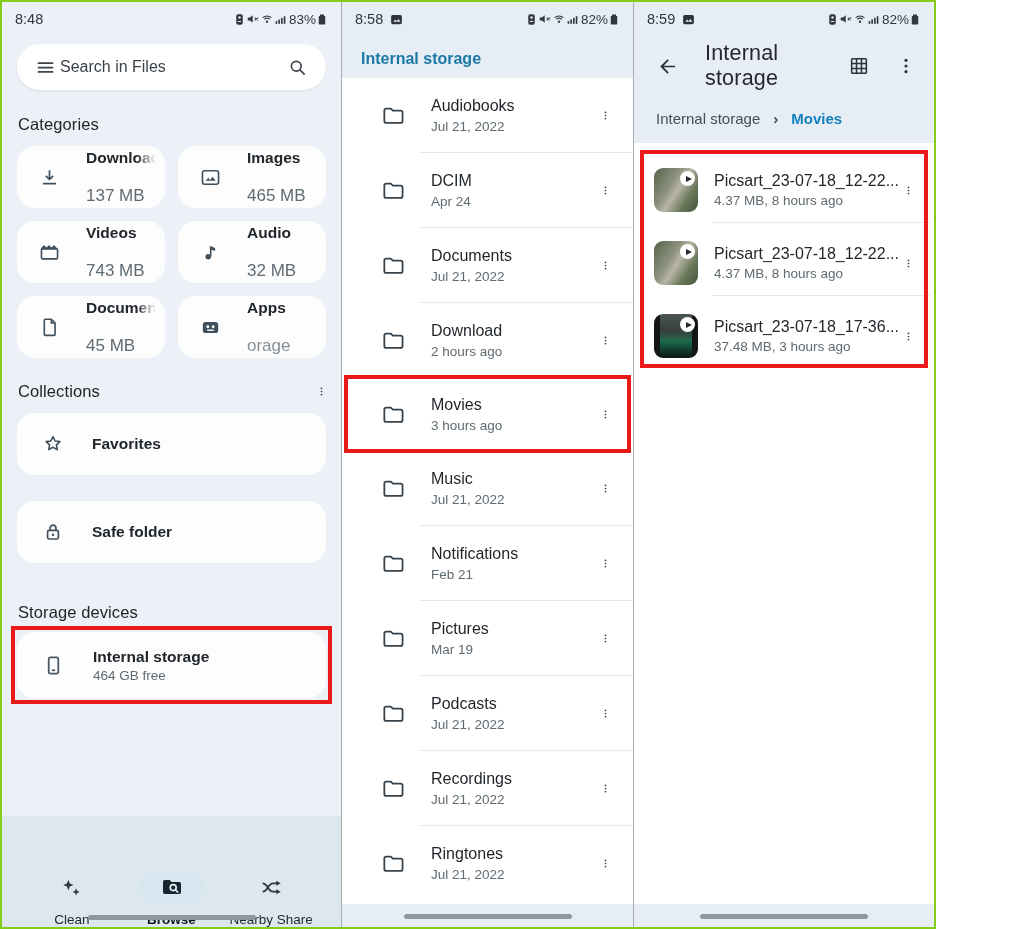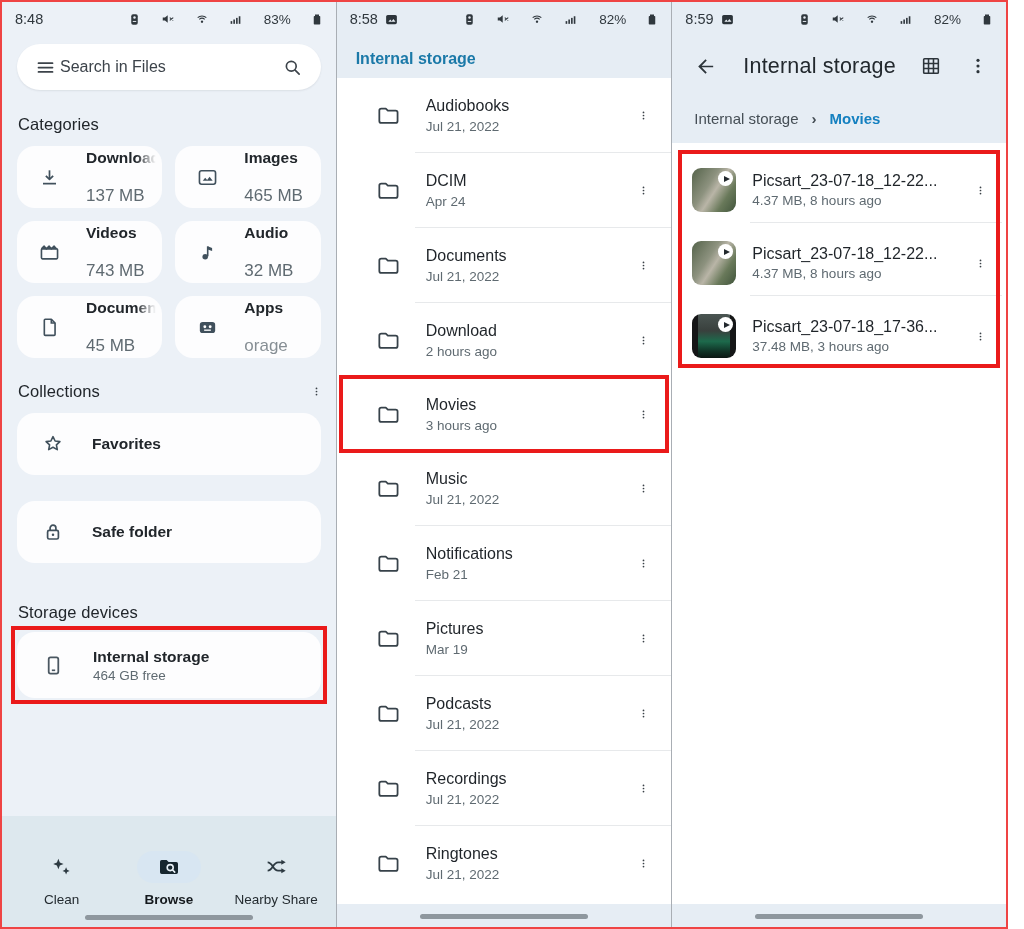--- a/index.html
+++ b/index.html
@@ -4,31 +4,31 @@
 <style>
   :root{
     --bg:#ecf1f7; --topbar:#e6edf4; --navbg:#dde8ee; --pill:#d8e6f2;
     --card:#fdfdfe; --red:#ea1a1a; --teal:#1b79a8; --link:#1480c0;
     --txt:#21262b; --sub:#5f6a71; --icon:#40505c; --darkicon:#17262e;
     --divider:#e7e9eb; --homebar:#8e979e; --status:#30383e;
   }
   *{box-sizing:border-box;margin:0;padding:0}
   html,body{width:1024px;height:929px}
   body{font-family:"Liberation Sans","DejaVu Sans",sans-serif;background:#fff}
-  .shot{width:1008px;height:929px;border:2px solid #ef4444;display:flex;overflow:hidden}
+  .shot{width:936px;height:929px;border:2px solid #84cc16;display:flex;overflow:hidden}
   .panel{height:100%;display:flex;flex-direction:column;position:relative}
   .p-left{width:340px;border-right:1px solid #a9aeb4;background:var(--bg)}
   .p-mid{width:341px;border-right:1px solid #a9aeb4;background:#fff}
   .p-right{width:339px;background:#fff}
 
   
   .statusbar{height:34px;display:flex;align-items:center;justify-content:space-between;
     padding:0 13px;font-size:14.5px;color:var(--status)}
   .sb-left{display:flex;align-items:center;gap:6px;font-weight:500}
-  .sb-right{display:flex;align-items:center;gap:20px}
+  .sb-right{display:flex;align-items:center;gap:0}
   .sb-right svg{display:block}
   .sb-pct{font-size:13.5px;margin-left:2px}
 
   
   .search-pill{margin:8px 15px 0;height:46px;background:#fff;border-radius:24px;
     display:flex;align-items:center;padding:0 18px;box-shadow:0 1px 2px rgba(60,70,80,.10)}
   .search-pill .txt{flex:1;margin-left:4px;font-size:16px;color:#3c434a}
   .heading{margin:0 16px;font-size:16.5px;font-weight:400;color:var(--txt);letter-spacing:.1px}
   .head-row{display:flex;align-items:center;justify-content:space-between;margin-right:10px}
   .cat-grid{display:grid;grid-template-columns:1fr 1fr;gap:13px;margin:12px 15px 0}
@@ -45,21 +45,21 @@
   .wide-card .ic{color:var(--icon)}
   .wide-card .lbl{margin-left:27px;font-size:15.5px;font-weight:600;color:var(--txt)}
   .store-wrap{position:relative;margin:10px 15px 0}
   .store-card{background:var(--card);border-radius:18px;height:66px;display:flex;align-items:center;padding-left:24px}
   .store-card .stext{margin-left:27px}
   .store-card .lbl{font-size:15.5px;font-weight:600;color:var(--txt)}
   .store-card .sub{font-size:13.5px;color:var(--sub);margin-top:2px}
   .red-frame{position:absolute;border:4px solid var(--red);pointer-events:none;z-index:5}
   .store-frame{inset:-6px -6px}
   .bottom-nav{margin-top:auto;background:var(--navbg);height:111px;display:flex;
-    justify-content:space-around;align-items:center;padding:14px 6px 0;position:relative}
+    justify-content:space-around;align-items:flex-end;padding:14px 20px 0;position:relative}
   .nav-item{display:flex;flex-direction:column;align-items:center;width:100px}
   .nav-ic{height:32px;display:flex;align-items:center;justify-content:center;color:#2d3a42}
   .nav-ic.active-pill{background:var(--pill);border-radius:16px;width:64px;color:var(--darkicon)}
   .nav-lbl{margin-top:9px;font-size:13.5px;color:#242b30}
   .nav-lbl.bold{font-weight:700;color:#14191d}
   .home-bar{position:absolute;left:50%;transform:translateX(-50%);bottom:7px;width:168px;height:5px;
     border-radius:3px;background:var(--homebar)}
 
   
   .mid-top{background:var(--topbar);padding-bottom:10px}

